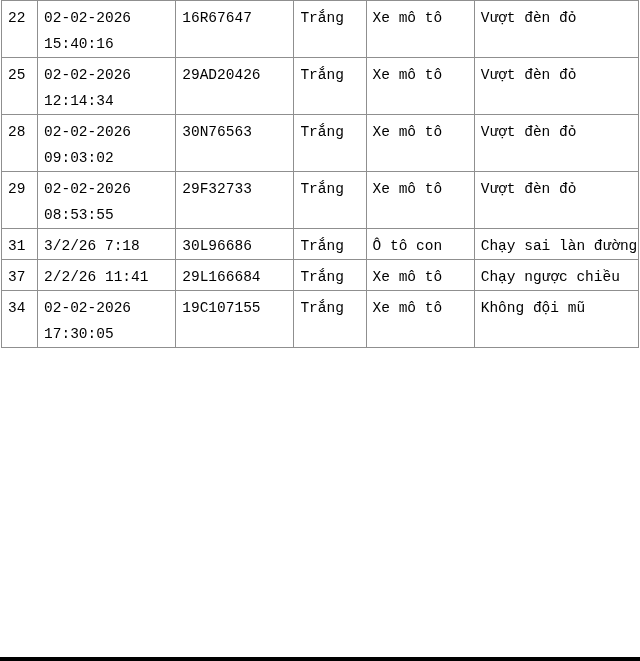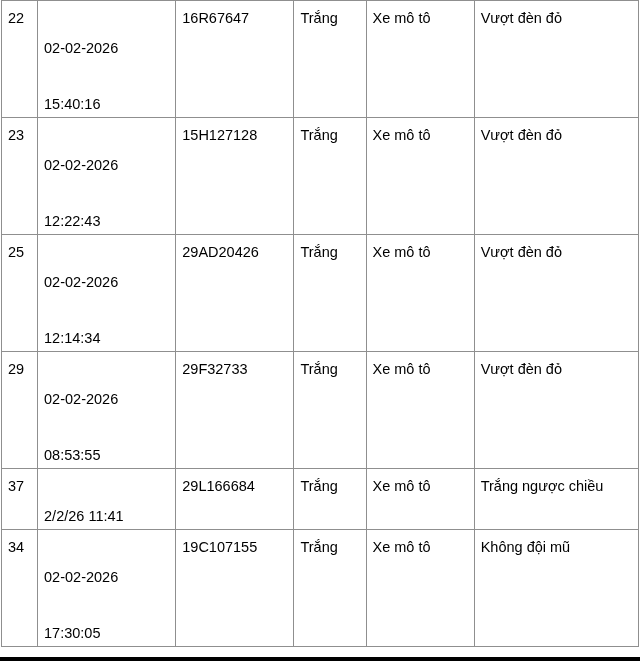--- a/index.html
+++ b/index.html
@@ -6,21 +6,21 @@
     margin: 0;
     padding: 0;
     background: #ffffff;
   }
   #page {
     position: relative;
     width: 640px;
     height: 661px;
     overflow: hidden;
     background: #ffffff;
-    font-family: Liberation Sans, sans-serif;
+    font-family: Liberation Mono, monospace;
     color: #000000;
   }
   table.violations {
     border-collapse: collapse;
     table-layout: fixed;
     width: 638px;
     margin-left: 1px;
   }
   table.violations td {
     border: 1px solid #8f8f8f;
@@ -32,21 +32,20 @@
     overflow: hidden;
   }
   col.c-no       { width: 36px; }
   col.c-date     { width: 138px; }
   col.c-plate    { width: 118px; }
   col.c-color    { width: 72px; }
   col.c-vehicle  { width: 108px; }
   col.c-violation{ width: 164px; }
   td .line {
     display: block;
-    margin-top: 30px;
   }
   td .line:empty {
     display: none;
   }
   #bottom-bar {
     position: absolute;
     left: 0;
     right: 0;
     bottom: 0;
     height: 4px;
@@ -72,73 +71,84 @@
     <td>
       <span class="line">02-02-2026</span>
       <span class="line">15:40:16</span>
     </td>
     <td>16R67647</td>
     <td>Trắng</td>
     <td>Xe mô tô</td>
     <td>Vượt đèn đỏ</td>
   </tr>
 
-  <tr>
-    <td>23</td>
-    <td>
-      <span class="line">02-02-2026</span>
-      <span class="line">12:22:43</span>
-    </td>
-    <td>15H127128</td>
-    <td>Trắng</td>
-    <td>Xe mô tô</td>
-    <td>Vượt đèn đỏ</td>
-  </tr>
 
 
   <tr>
     <td>25</td>
     <td>
       <span class="line">02-02-2026</span>
       <span class="line">12:14:34</span>
     </td>
     <td>29AD20426</td>
     <td>Trắng</td>
     <td>Xe mô tô</td>
     <td>Vượt đèn đỏ</td>
   </tr>
 
 
 
+  <tr>
+    <td>28</td>
+    <td>
+      <span class="line">02-02-2026</span>
+      <span class="line">09:03:02</span>
+    </td>
+    <td>30N76563</td>
+    <td>Trắng</td>
+    <td>Xe mô tô</td>
+    <td>Vượt đèn đỏ</td>
+  </tr>
 
   <tr>
     <td>29</td>
     <td>
       <span class="line">02-02-2026</span>
       <span class="line">08:53:55</span>
     </td>
     <td>29F32733</td>
     <td>Trắng</td>
     <td>Xe mô tô</td>
     <td>Vượt đèn đỏ</td>
   </tr>
 
 
+  <tr>
+    <td>31</td>
+    <td>
+      <span class="line">3/2/26 7:18</span>
+
+    </td>
+    <td>30L96686</td>
+    <td>Trắng</td>
+    <td>Ô tô con</td>
+    <td>Chạy sai làn đường</td>
+  </tr>
 
 
   <tr>
     <td>37</td>
     <td>
       <span class="line">2/2/26 11:41</span>
 
     </td>
     <td>29L166684</td>
     <td>Trắng</td>
     <td>Xe mô tô</td>
-    <td>Trắng ngược chiều</td>
+    <td>Chạy ngược chiều</td>
   </tr>
 
   <tr>
     <td>34</td>
     <td>
       <span class="line">02-02-2026</span>
       <span class="line">17:30:05</span>
     </td>
     <td>19C107155</td>
     <td>Trắng</td>

